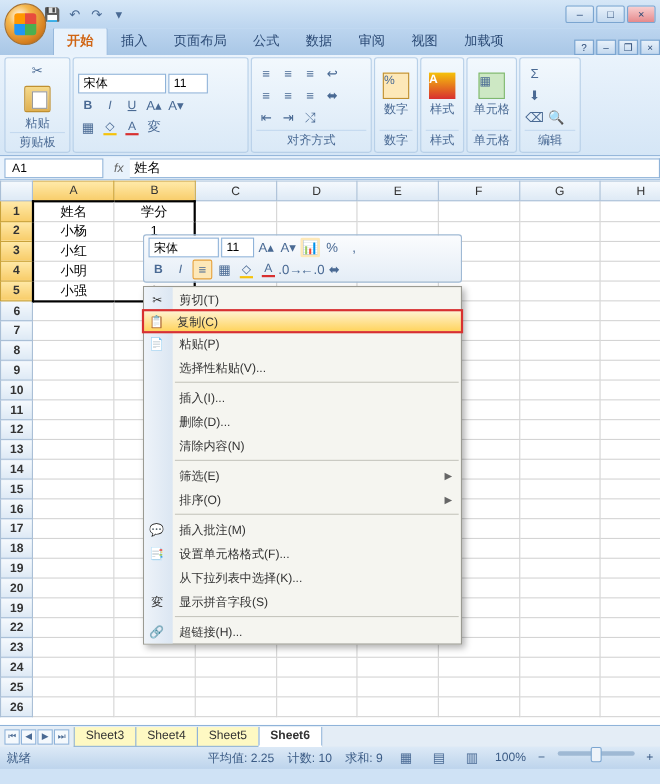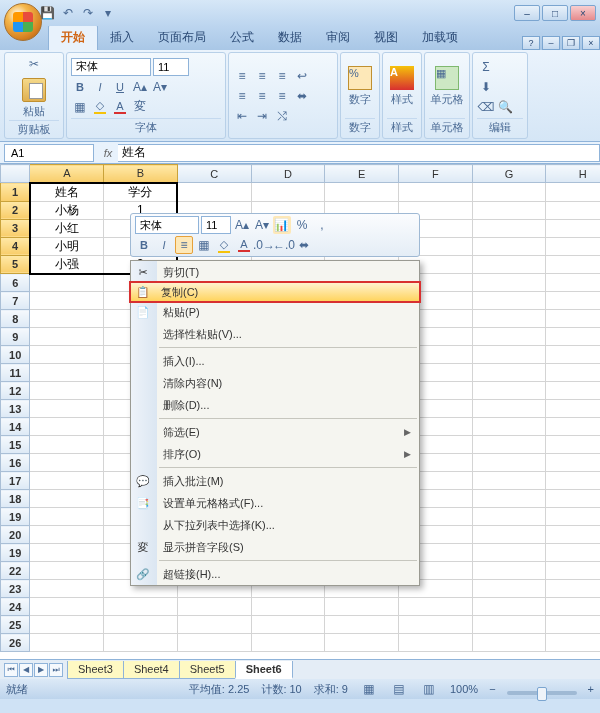--- a/index.html
+++ b/index.html
@@ -50,21 +50,21 @@
 .sep{height:1px;background:#c6c6be;margin:2px 2px 2px 28px}
 .minitb{position:absolute;left:130px;top:213px;width:290px;height:44px;background:linear-gradient(#fbfcfe,#e4edf6);border:1px solid #9fb9d4;border-radius:3px;z-index:19;display:flex;flex-direction:column;padding:2px 4px;gap:2px}
 .minitb .row{display:flex;gap:2px;align-items:center}
 .sheettabs{height:20px;background:#e4edf6;border-top:1px solid #8fb3d9;display:flex;align-items:center;font-size:11px}
 .navbtns{display:flex;gap:1px;padding:0 4px}
 .navbtn{width:14px;height:14px;border:1px solid #8fb3d9;background:#f5f9fd;display:flex;align-items:center;justify-content:center;font-size:8px;color:#4a6a94}
 .sheettab{padding:2px 10px;background:#fef9c3;border:1px solid #8fb3d9;border-top:none;margin-right:-1px;color:#333}
 .sheettab.active{background:#fff;font-weight:bold;border-bottom:2px solid #fff}
 .statusbar{height:20px;background:linear-gradient(#dce9f6,#bdd4ec);display:flex;align-items:center;padding:0 6px;font-size:11px;color:#3b5b85;gap:12px}
 .statusbar .spacer{flex:1}
-.zoom{display:flex;align-items:flex-end;gap:11px}
+.zoom{display:flex;align-items:flex-start;gap:11px}
 .zslider{width:70px;height:4px;background:#9fb9d4;position:relative;border-radius:2px}
 .zslider::after{content:"";position:absolute;left:50%;top:-4px;width:8px;height:12px;background:#eef3f9;border:1px solid #7ba5d0;border-radius:2px;transform:translateX(-50%)}
 .doc-winbtns{margin-left:auto;display:flex;gap:2px}
 .doc-winbtn{width:18px;height:14px;background:linear-gradient(#e8f1fa,#c4d9ef);border:1px solid #7ba5d0;font-size:9px;display:flex;align-items:center;justify-content:center;color:#2b4a75}
 .under-a{text-decoration:underline}
 .under-b{border-bottom:2px solid #d83030;padding:0 2px}
 .under-y{border-bottom:2px solid #f5c20a;padding:0 2px}
 </style>
 </head>
 <body>
@@ -142,21 +142,20 @@
         <span class="sb">
               <span class="under-y">◇</span>
             </span>
         <span class="sb">
               <span class="under-b">A</span>
             </span>
         <span class="sb">変</span>
       </div>
     </div>
       </div>
-    <div class="group-label">字体</div>
   </div>
   <div class="group" style="width:110px">
     <div class="group-body">
         <div class="aligncol">
       <div class="smallrow">
         <span class="sb">≡</span>
         <span class="sb">≡</span>
         <span class="sb">≡</span>
         <span class="sb">↩</span>
       </div>
@@ -166,20 +165,21 @@
         <span class="sb">≡</span>
         <span class="sb">⬌</span>
       </div>
       <div class="smallrow">
         <span class="sb">⇤</span>
         <span class="sb">⇥</span>
         <span class="sb">⤭</span>
       </div>
     </div>
       </div>
+    <div class="group-label">对齐方式</div>
   </div>
   <div class="group" style="width:40px">
     <div class="group-body">
         <div class="bigbtn">
           <div class="ic" style="background:#fde8b8;border:1px solid #c09030">%</div>
           <span>数字</span>
         </div>
       </div>
     <div class="group-label">数字</div>
   </div>
@@ -629,24 +629,24 @@
         <span>粘贴(P)</span>
       </div>
       <div class="mi">
         <span>选择性粘贴(V)...</span>
       </div>
       <div class="sep"></div>
       <div class="mi">
         <span>插入(I)...</span>
       </div>
       <div class="mi">
+        <span>删除(D)...</span>
+      </div>
+      <div class="mi">
         <span>清除内容(N)</span>
-      </div>
-      <div class="mi">
-        <span>删除(D)...</span>
       </div>
       <div class="sep"></div>
       <div class="mi">
         <span>筛选(E)</span>
         <span class="arr">▶</span>
       </div>
       <div class="mi">
         <span>排序(O)</span>
         <span class="arr">▶</span>
       </div>

